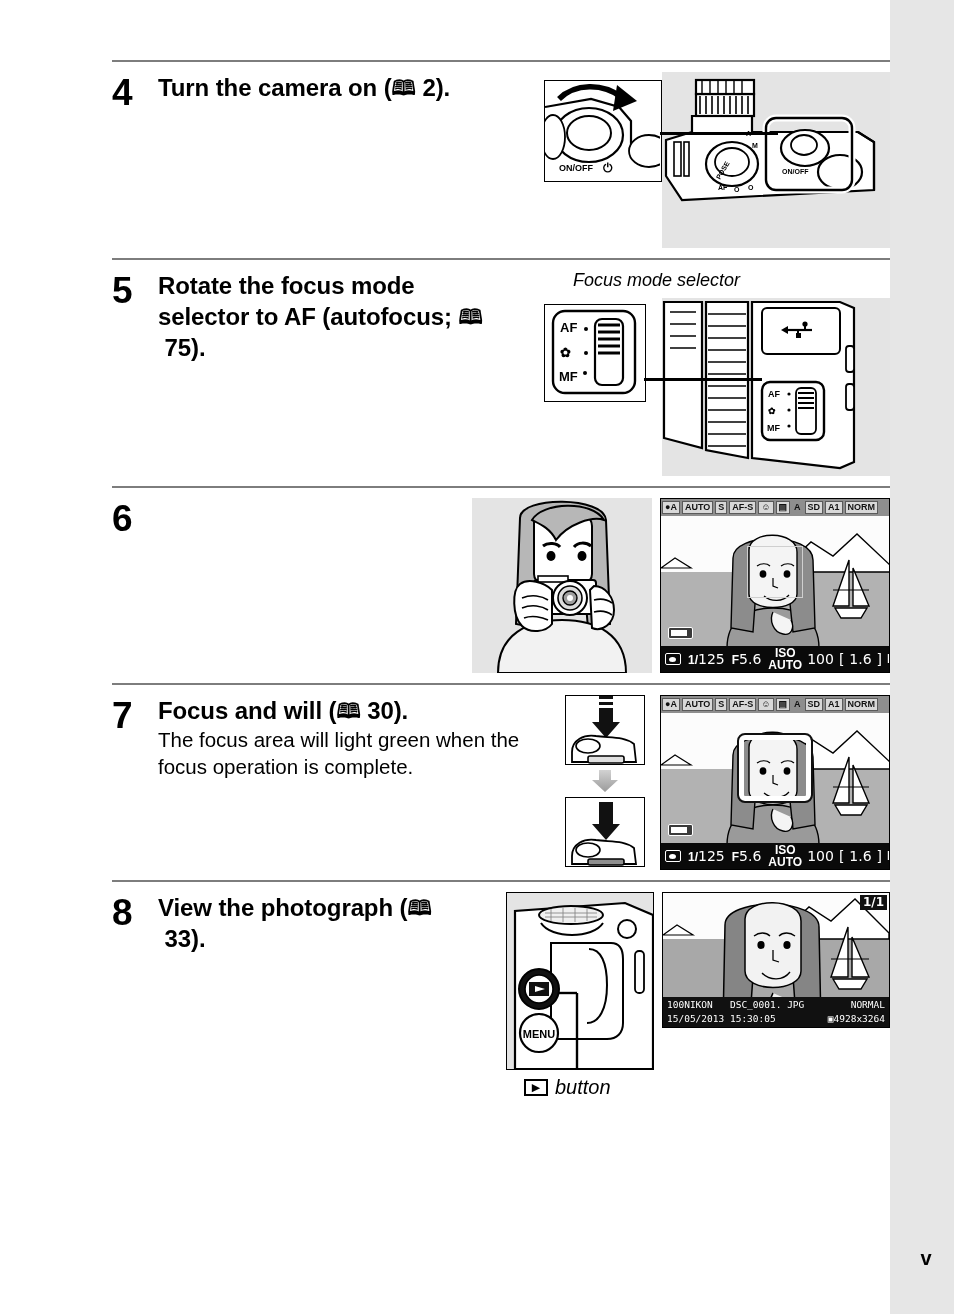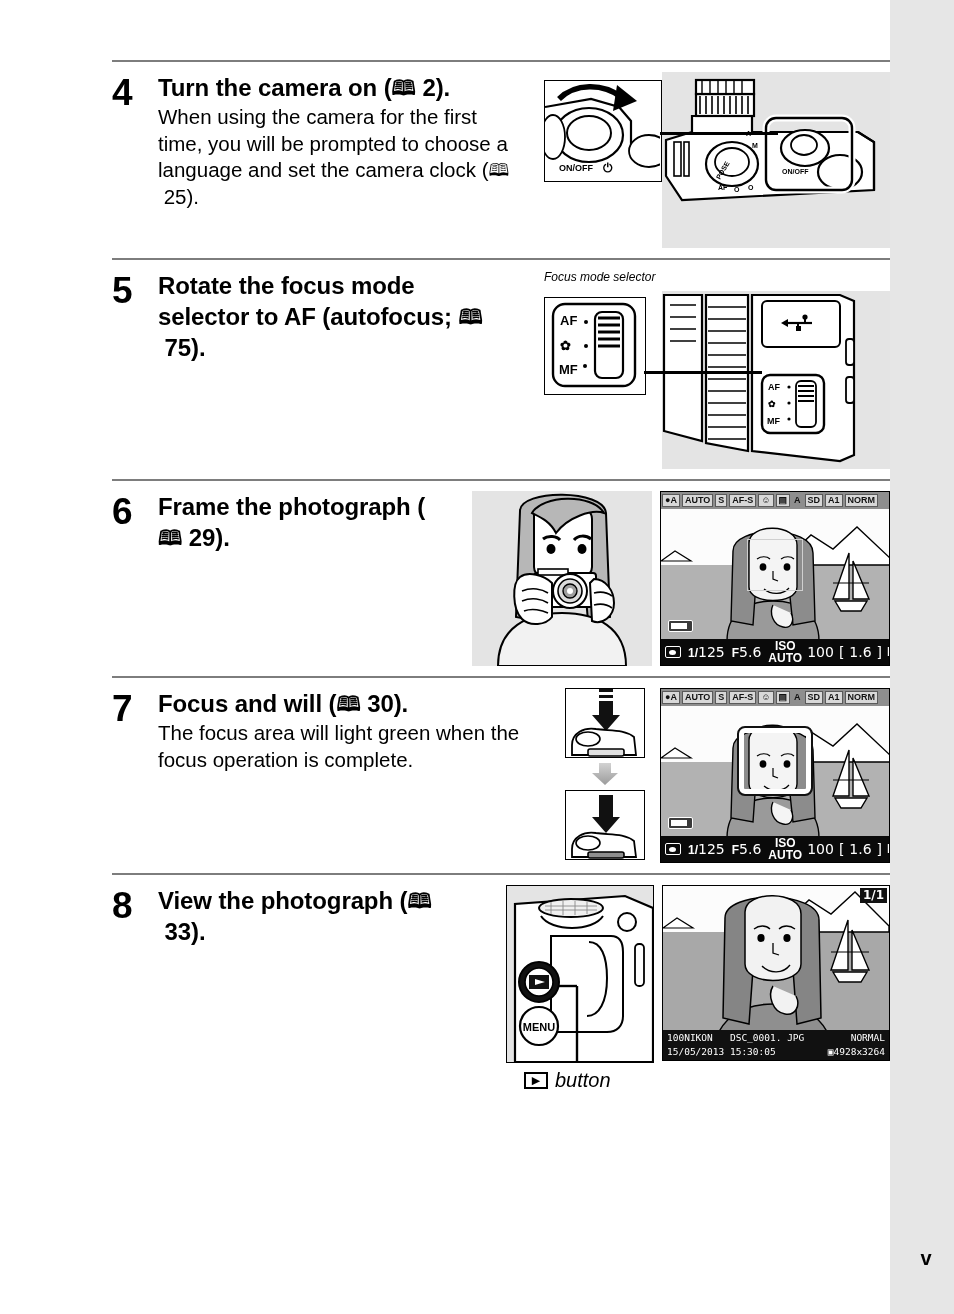--- a/index.html
+++ b/index.html
@@ -54,22 +54,23 @@
   .sub {
     font-size: 20.5px; font-weight: normal; line-height: 1.30;
     margin-top: 1px;
   }
   .book {
     display: inline-block; font-size: 0.86em;
     transform: translateY(-1px);
   }
 
   .fig-caption {
-    font-size: 12px; font-style: italic; font-weight: normal;
+    font-size: 18px; font-style: italic; font-weight: normal;
     margin-bottom: 7px;
+    margin-left: 29px;
   }
 
   
   .panel-gray { background: #e4e4e4; }
 
   
   .s4wrap { position: relative; width: 346px; height: 176px; }
   .s4-main {
     position: absolute; left: 118px; top: 0;
     width: 228px; height: 176px; background: #e4e4e4;
@@ -151,21 +152,21 @@
   .focusbox {
     position: absolute; left: 86px; top: 30px; width: 56px; height: 52px;
   }
   .focusbox.thin { border: 1.6px solid #cfcfcf; }
   .focusbox.thick {
     left: 78px; top: 22px; width: 72px; height: 66px;
     border: 5px solid #fff; outline: 2.5px solid #111; border-radius: 6px;
   }
 
   
-  .pb { width: 228px; height: 176px; border: 1.5px solid #000; position: relative; background: #9e9e9e; overflow: hidden; }
+  .pb { width: 228px; height: 136px; border: 1.5px solid #000; position: relative; background: #9e9e9e; overflow: hidden; }
   .pb-info {
     position: absolute; left: 0; right: 0; bottom: 0; height: 30px;
     background: #111; color: #fff; font-family: "DejaVu Sans Mono", monospace;
     font-size: 9.5px; line-height: 14px; padding: 1px 4px;
   }
   .pb-row { display: flex; justify-content: space-between; }
   .pb-row .l { white-space: pre; }
 
   
   .press-col { width: 86px; display: flex; flex-direction: column; align-items: center; }
@@ -200,23 +201,20 @@
   <div class="page-number">v</div>
 
   <div class="content">
 
     <div class="rule" style="margin-top:60px;"></div>
     <div class="step">
       <div class="step-num">4</div>
       <div class="step-body" style="width:360px;">
         <div class="head">
           <span>Turn the camera on (</span><span class="book">🕮</span>&nbsp;<span>2</span><span>).</span>
-        </div>
-        <div class="sub">
-          <span>When using the camera for the first time, you will be prompted to choose a language and set the camera clock (</span><span class="book">🕮</span>&nbsp;<span>25</span><span>).</span>
         </div>
       </div>
       <div class="step-figs">
         <div class="s4wrap">
           <div class="s4-main">
             <svg width="228" height="176" viewBox="0 0 228 176">
               <g fill="none" stroke="#000" stroke-width="2.2">
 
                 <path d="M4 104 L4 68 L30 60 L30 44 L90 44 L90 60 L196 60 L212 70 L212 118 L20 128 Z" fill="#fff"></path>
 
@@ -390,25 +388,20 @@
             </svg>
           </div>
           <div class="s5-lead"></div>
         </div>
       </div>
     </div>
 
     <div class="rule"></div>
     <div class="step">
       <div class="step-num">6</div>
-      <div class="step-body" style="width:290px;">
-        <div class="head">
-          <span>Frame the photograph (</span><span class="book">🕮</span>&nbsp;<span>29</span><span>).</span>
-        </div>
-      </div>
       <div class="step-figs" style="gap:8px;">
 
         <div class="panel-gray" style="width:180px;height:175px;">
           <svg width="180" height="175" viewBox="0 0 180 175">
             <rect width="180" height="175" fill="#e4e4e4"></rect>
 
             <path d="M48 20 C48 -2 132 -2 134 22 L138 126 L116 130 L110 60 L70 60 L66 130 L44 126 Z" fill="#b7b7b7" stroke="#000" stroke-width="2"></path>
 
             <path d="M62 24 C62 6 120 6 120 28 L120 76 C120 96 62 96 62 76 Z" fill="#fff" stroke="#000" stroke-width="2"></path>
 

